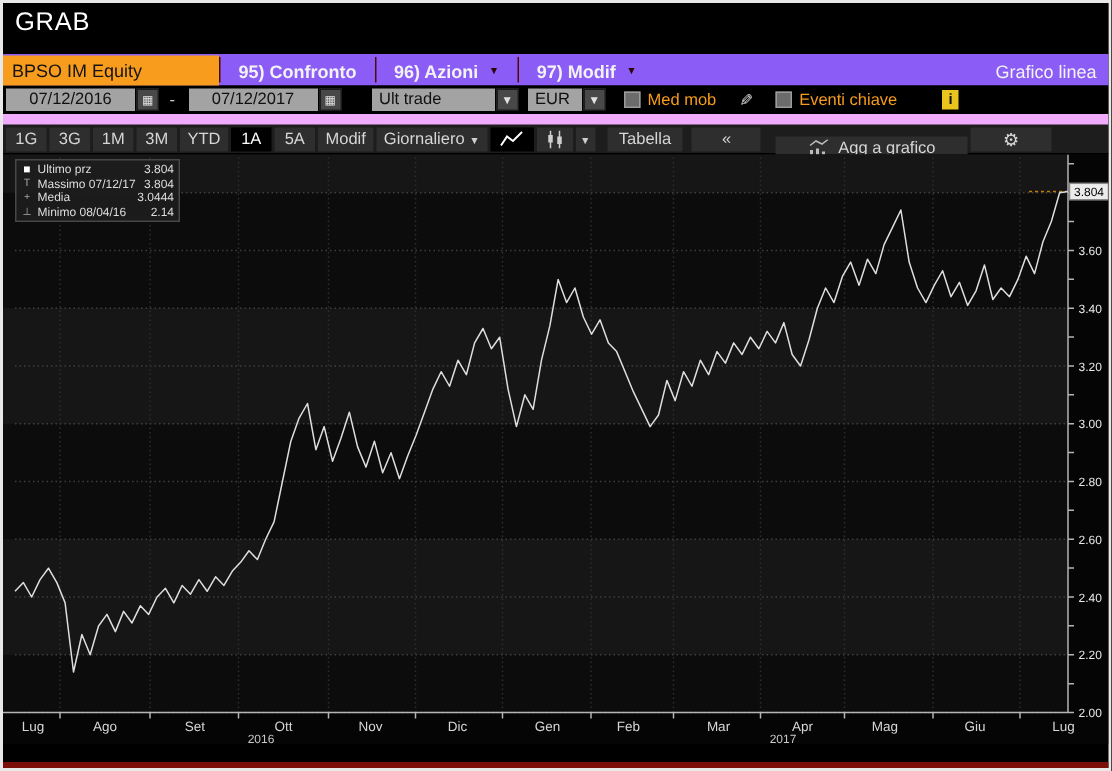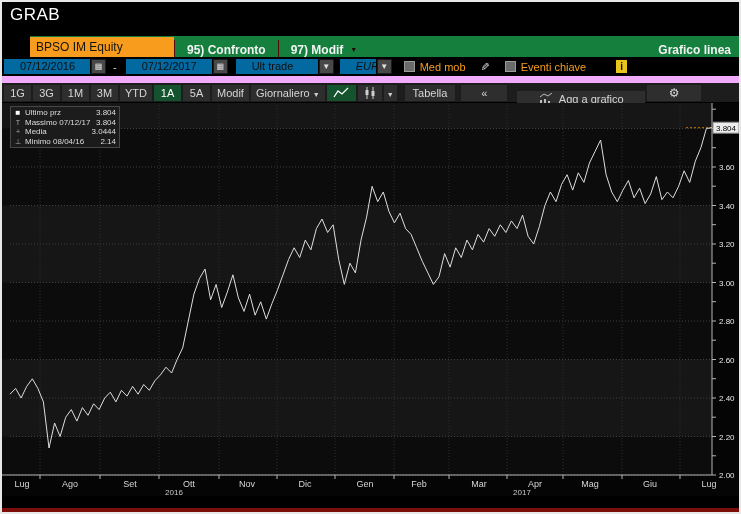--- a/index.html
+++ b/index.html
@@ -4,47 +4,47 @@
 <style>
   html,body{margin:0;padding:0;background:#222;}
   .screen{position:relative;width:741px;height:514px;background:#000;border:2px solid #e8e8e8;
           box-sizing:border-box;font-family:"Liberation Sans",sans-serif;overflow:hidden;}
 
   
   .titlebar{height:34px;background:#000;}
   .titlebar span{display:inline-block;padding:3px 0 0 8px;font-size:17px;color:#ffffff;letter-spacing:.5px;}
 
   
-  .menubar{height:21px;background:#15803d;display:flex;align-items:flex-end;font-size:12px;color:#f3f3f3;margin-left:28px;}
+  .menubar{height:21px;background:#8b5cf6;display:flex;align-items:center;font-size:12px;color:#f3f3f3;}
   .security{background:#f79c1c;color:#141414;width:144px;padding:3px 6px;box-sizing:border-box;white-space:nowrap;overflow:hidden;}
   .menu-item{padding:3px 12px 0 12px;border-left:1px solid #520a07;display:flex;gap:7px;align-items:flex-start;cursor:default;white-space:nowrap;font-weight:bold;}
   .menu-caret{font-size:7px;color:#2a0504;padding-top:3px;}
   .menu-spacer{flex:1;}
-  .menu-right{padding:3px 8px 0 8px;white-space:nowrap;font-weight:bold;}
+  .menu-right{padding:3px 8px 0 8px;white-space:nowrap;}
 
   
   .controls{height:19px;background:#000;display:flex;align-items:center;font-size:11px;}
-  .field{background:#0369a1;color:#101010;height:15px;line-height:15px;padding:0 16px;box-sizing:border-box;white-space:nowrap;}
+  .field{background:#a3a3a3;color:#101010;height:15px;line-height:15px;padding:0 5px;box-sizing:border-box;white-space:nowrap;}
   .date{width:86px;text-align:center;margin-left:2px;}
   .btn-sq{width:15px;height:15px;background:#484848;border:1px solid #1b1b1b;color:#e0e0e0;font-size:8px;line-height:14px;
           text-align:center;margin-left:1px;box-sizing:border-box;}
   .dash{color:#cccccc;margin:0 7px;}
-  .wfield{width:82px;margin-left:8px;}
-  .cfield{width:36px;margin-left:6px;font-style:italic;}
+  .wfield{width:82px;margin-left:20px;}
+  .cfield{width:36px;margin-left:6px;}
   .checkbox{width:9px;height:9px;background:#6b6b6b;border:1px solid #9b9b9b;margin:0 5px 0 12px;}
   .chk-label{color:#f79c1c;}
   .pencil{color:#d8d8d8;margin:0 4px 0 14px;font-size:11px;transform:rotate(90deg);}
   .info-badge{background:#e8c41c;color:#141414;width:11px;height:13px;line-height:13px;text-align:center;
               font-size:10px;font-weight:bold;margin-left:30px;}
 
   
   .toolbar{height:19px;background:#1d1d1d;display:flex;align-items:center;font-size:11px;color:#d6d6d6;
            gap:2px;padding:0 2px;border-top:7px solid #f0abfc;border-bottom:1px solid #000;}
   .tbtn{background:#2e2e2e;height:16px;line-height:16px;text-align:center;padding:0 5px;white-space:nowrap;cursor:default;}
-  .tbtn.sel{background:#14532d;color:#ffffff;}
+  .tbtn.sel{background:#000000;color:#ffffff;}
   .period{min-width:17px;}
   .tcaret{font-size:7px;color:#cfcfcf;}
   .icon-btn{display:flex;align-items:center;justify-content:center;width:24px;}
   .gear{margin-left:auto;margin-right:36px;width:56px;font-size:12px;}
   .agg{margin-left:8px;width:150px;display:flex;align-items:center;justify-content:center;gap:6px;margin-top:12px;}
 
   
   .chart-region{position:relative;height:393px;background:#050505;}
   .chart-region svg{position:absolute;left:0;top:0;}
   .legend{position:absolute;left:8px;top:3px;width:110px;background:rgba(28,28,28,.95);border:1px solid #474747;
@@ -67,20 +67,24 @@
 
   <div class="titlebar">
     <span>GRAB</span>
   </div>
 
   <div class="menubar">
     <div class="security">BPSO IM Equity</div>
     <div id="menu-items" style="display:flex;">
         <div class="menu-item">
           <span>95) Confronto</span>
+        </div>
+        <div class="menu-item">
+          <span>96) Azioni</span>
+          <span class="menu-caret">▼</span>
         </div>
         <div class="menu-item">
           <span>97) Modif</span>
           <span class="menu-caret">▼</span>
         </div>
       </div>
     <div class="menu-spacer"></div>
     <div class="menu-right">Grafico linea</div>
   </div>
 

